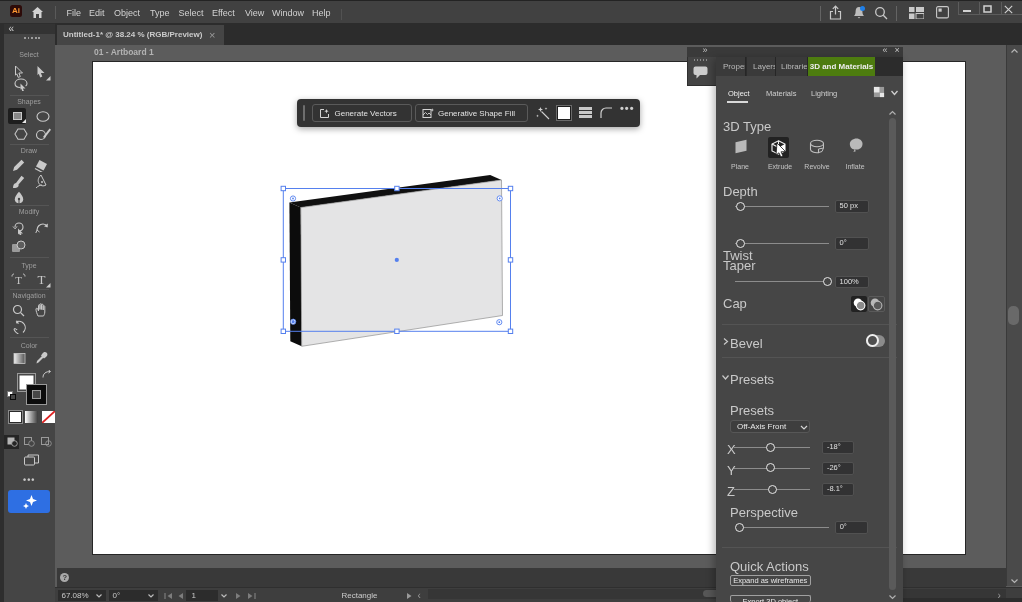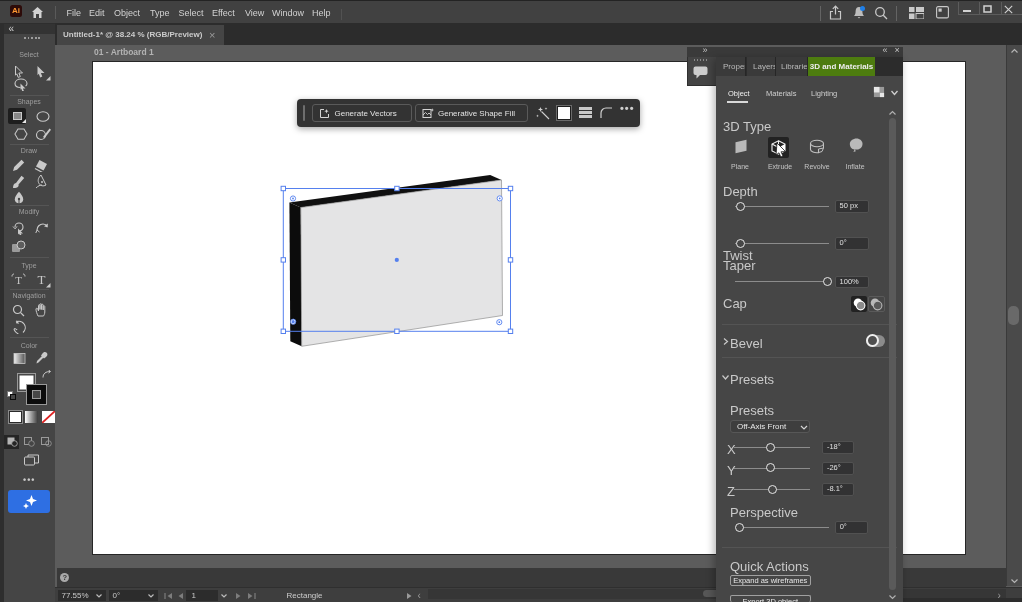--- a/index.html
+++ b/index.html
@@ -116,21 +116,21 @@
     <circle cx="396.8" cy="259.9" r="2.1"></circle>
   </g>
 </svg>
 
 <div class="abs" style="left:56.5px;top:568px;width:949px;height:18.5px;background:#393939;z-index:4;color:#dedede;font-size:8px;letter-spacing:-0.3px;">
   <div class="abs" style="left:3.7px;top:5px;width:9px;height:9px;border-radius:50%;background:#a9a9a9;color:#393939;font-size:7.5px;font-weight:bold;text-align:center;line-height:9px;">?</div>
 </div>
 
 <div class="abs" style="left:54.5px;top:586.5px;width:967.5px;height:15.5px;background:#3e3e3e;border-top:1px solid #2f2f2f;z-index:4;color:#c9c9c9;font-size:8px;">
   <div class="abs" style="left:3px;top:2px;width:48px;height:11px;background:#2c2c2c;"></div>
-  <div class="abs" style="left:7px;top:3.5px;">77.55%</div>
+  <div class="abs" style="left:7px;top:3.5px;">67.08%</div>
   <svg class="abs" style="left:40px;top:5px;" width="8" height="6" viewBox="0 0 8 6" fill="none" stroke="#bbbbbb" stroke-width="1.2">
       <path d="M1.5 1.5 L4 4 L6.5 1.5"></path>
     </svg>
   <div class="abs" style="left:54px;top:2px;width:49px;height:11px;background:#2c2c2c;"></div>
   <div class="abs" style="left:58px;top:3.5px;">0°</div>
   <svg class="abs" style="left:92px;top:5px;" width="8" height="6" viewBox="0 0 8 6" fill="none" stroke="#bbbbbb" stroke-width="1.2">
       <path d="M1.5 1.5 L4 4 L6.5 1.5"></path>
     </svg>
 
   <svg class="abs" style="left:109px;top:4px;" width="9" height="8" viewBox="0 0 9 8">
@@ -145,21 +145,21 @@
   <svg class="abs" style="left:165px;top:5px;" width="8" height="6" viewBox="0 0 8 6" fill="none" stroke="#bbbbbb" stroke-width="1.2">
       <path d="M1.5 1.5 L4 4 L6.5 1.5"></path>
     </svg>
   <svg class="abs" style="left:180px;top:4px;" width="7" height="8" viewBox="0 0 7 8">
       <path d="M1 1 L5.5 4 L1 7 Z" fill="#7d7d7d"></path>
     </svg>
   <svg class="abs" style="left:192px;top:4px;" width="9" height="8" viewBox="0 0 9 8">
       <path d="M8 1 V7" stroke="#7d7d7d" stroke-width="1.2"></path>
       <path d="M1 1 L5.5 4 L1 7 Z" fill="#7d7d7d"></path>
     </svg>
-  <div class="abs" style="left:232px;top:3.5px;width:100px;text-align:left;color:#cccccc;">Rectangle</div>
+  <div class="abs" style="left:223px;top:3.5px;width:100px;text-align:right;color:#cccccc;">Rectangle</div>
   <svg class="abs" style="left:351px;top:4px;" width="7" height="8" viewBox="0 0 7 8">
       <path d="M1 1 L5.5 4 L1 7 Z" fill="#9a9a9a"></path>
     </svg>
   <div class="abs" style="left:363px;top:2.5px;color:#9a9a9a;font-size:10px;">‹</div>
 
   <div class="abs" style="left:373px;top:1.5px;width:578px;height:10px;background:#363636;"></div>
   <div class="abs" style="left:648.5px;top:2.5px;width:190px;height:7px;background:#575757;border-radius:3.5px;"></div>
   <div class="abs" style="left:943px;top:2.5px;color:#9a9a9a;font-size:10px;">›</div>
 </div>
 <div class="abs" style="left:903px;top:598px;width:119px;height:4px;background:#2d2d2d;z-index:5;"></div>

